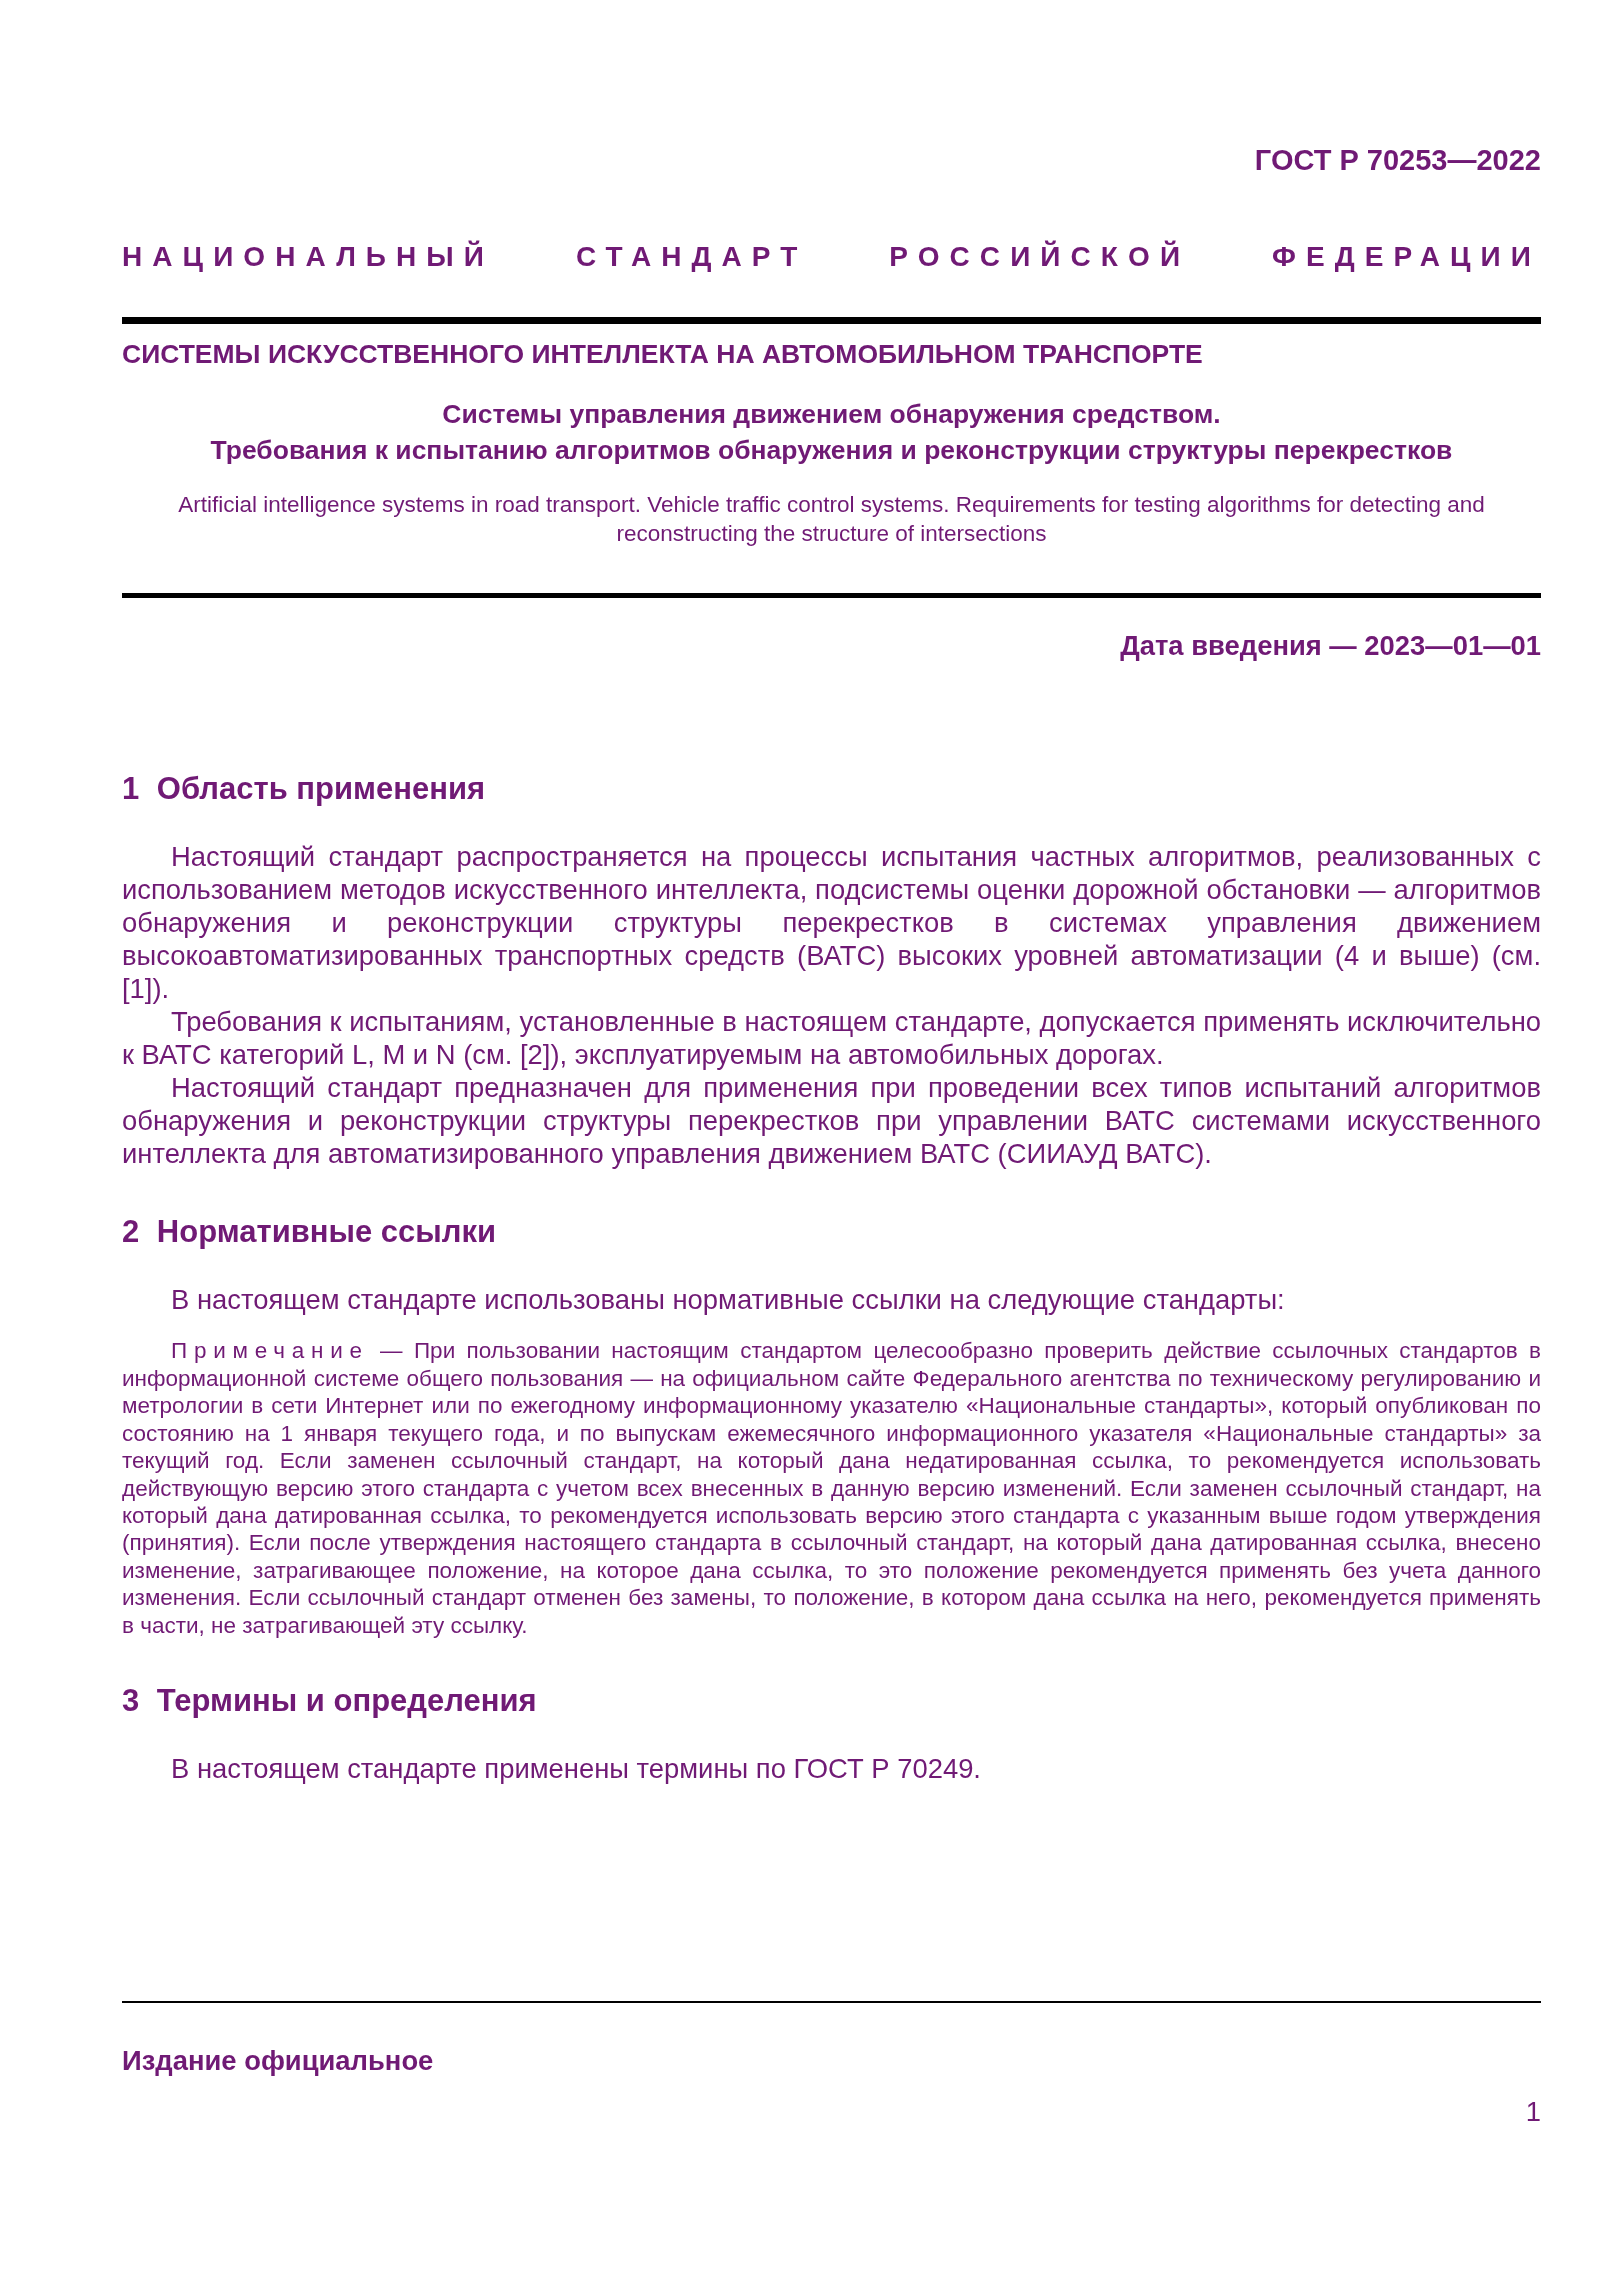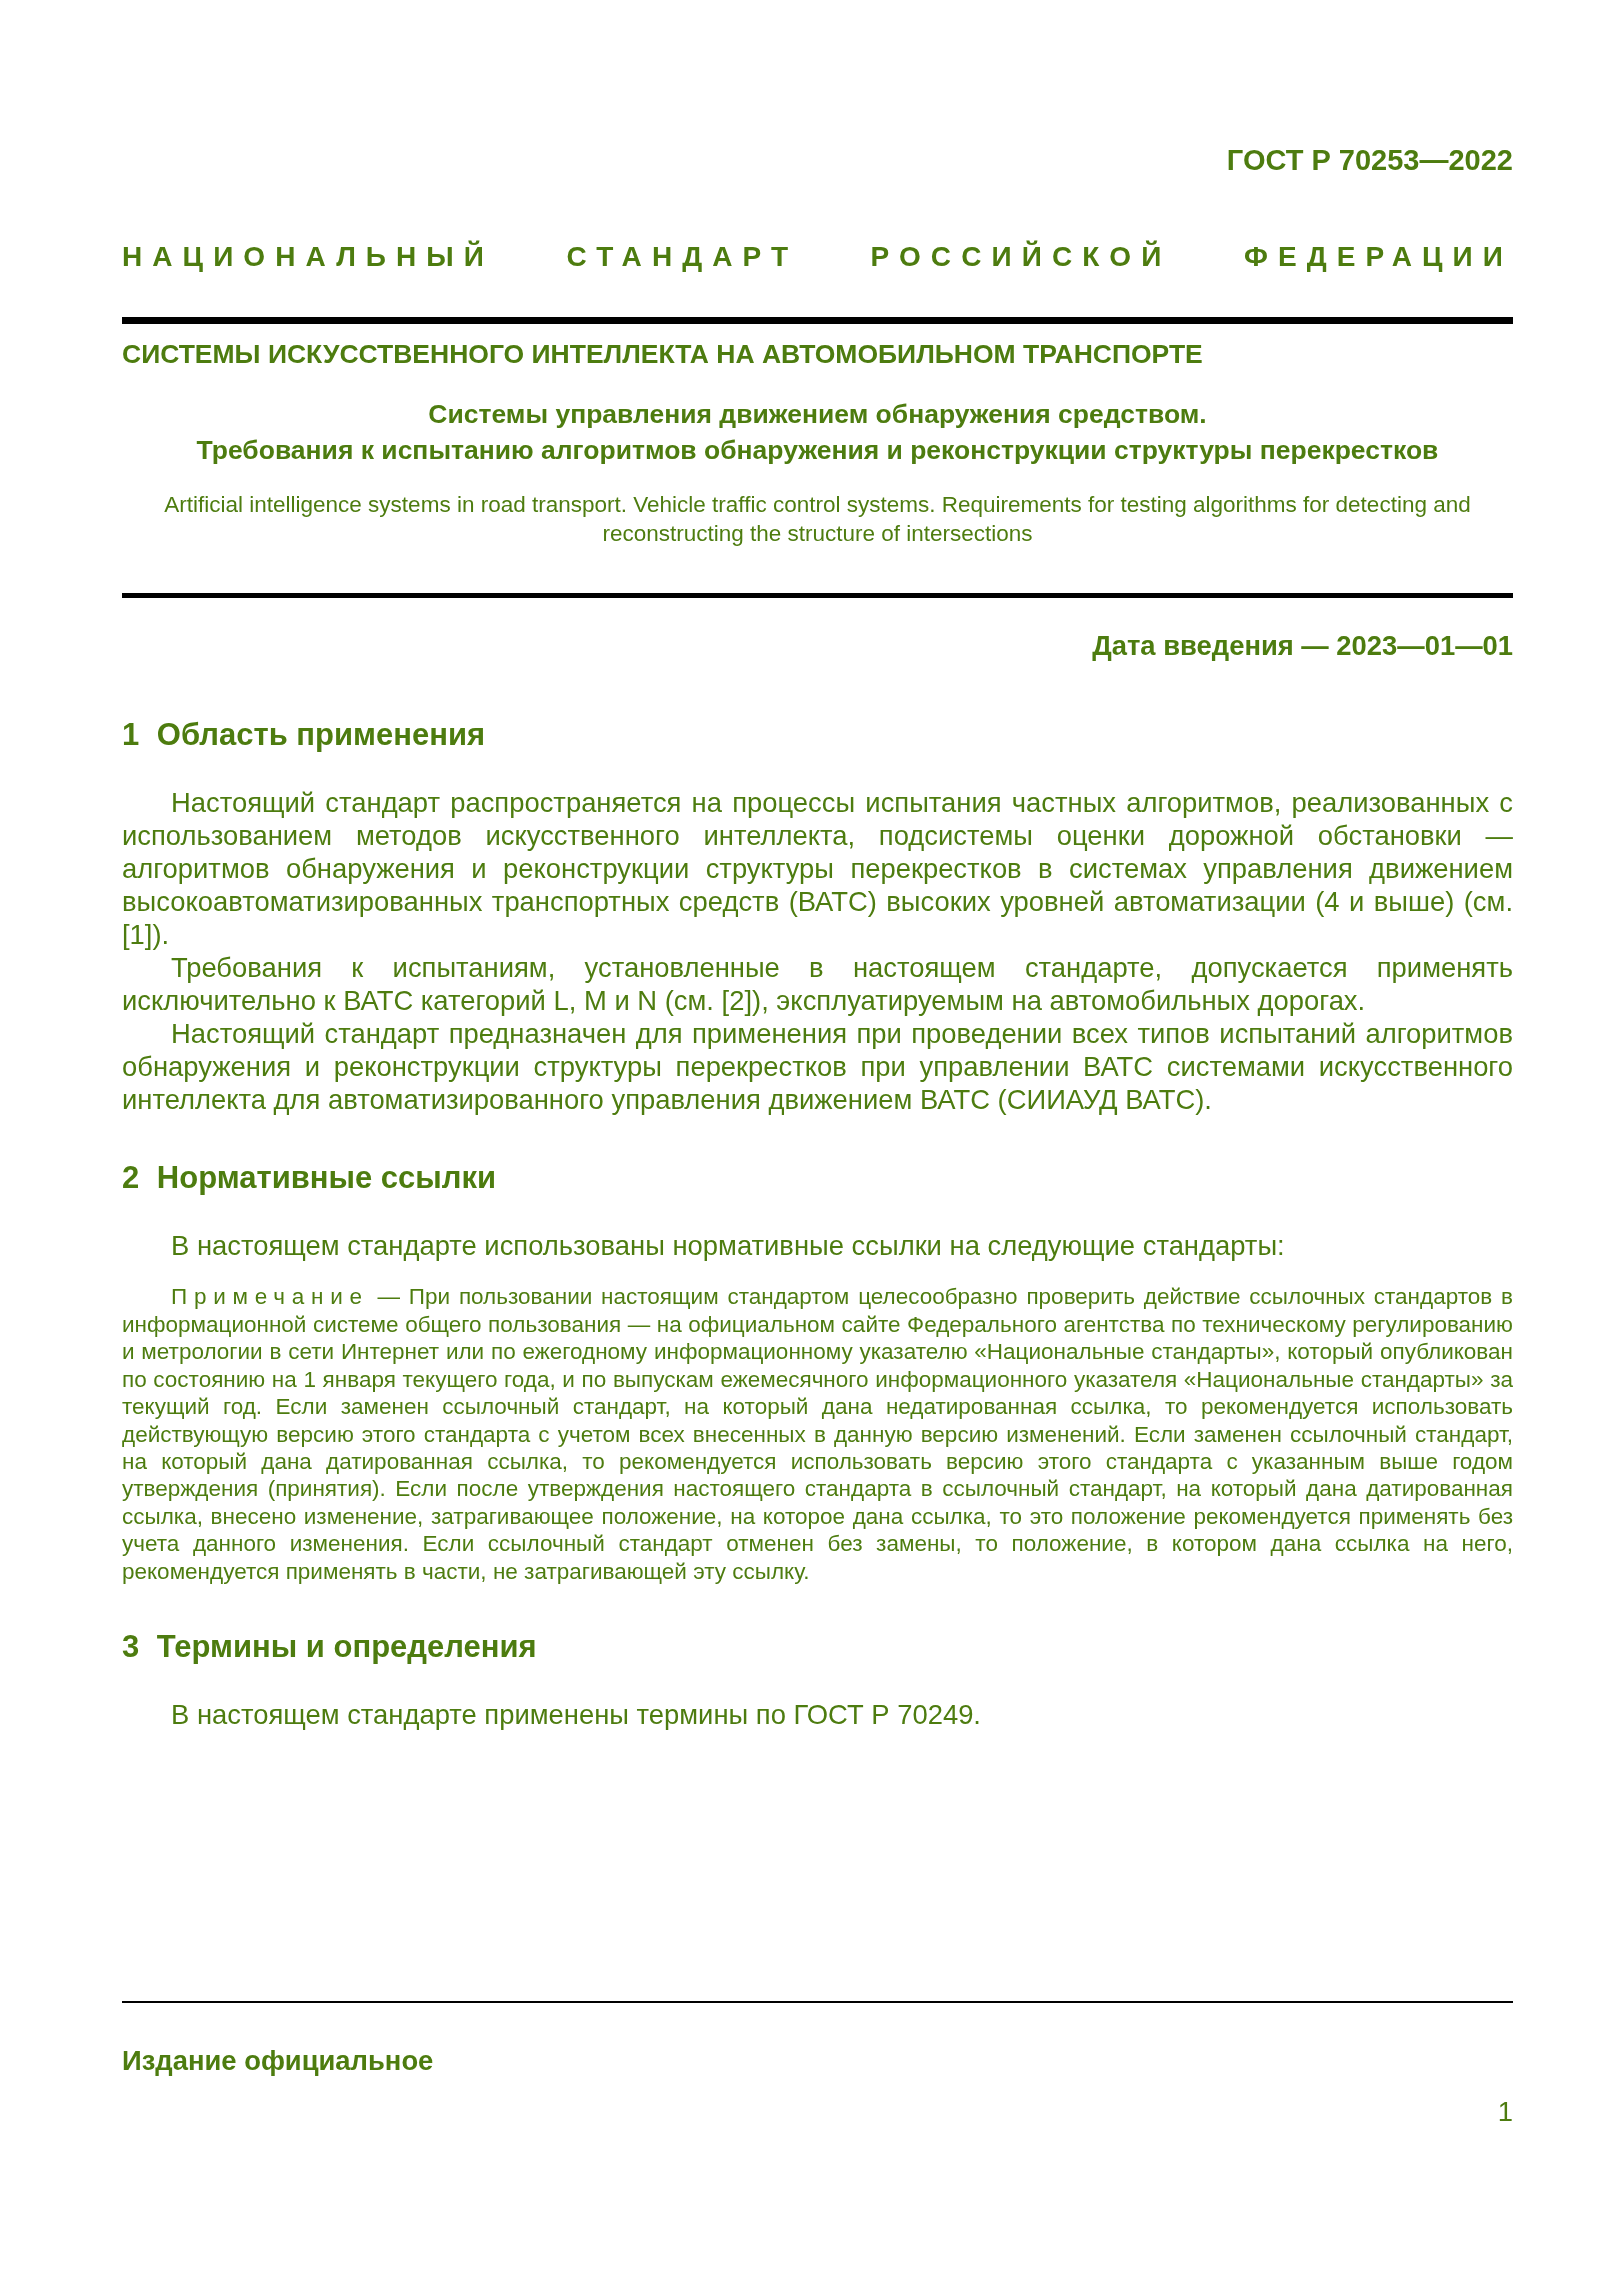--- a/index.html
+++ b/index.html
@@ -3,23 +3,23 @@
 <meta charset="utf-8">
 <style>
   * { margin: 0; padding: 0; box-sizing: border-box; }
   html, body { background: #ffffff; }
   body { width: 1621px; }
 
   .page {
     width: 1621px;
     height: 2293px;
     background: #ffffff;
-    color: #4d7c0f;
+    color: #701a75;
     font-family: "Liberation Sans", sans-serif;
-    padding: 143px 108px 165px 122px;
+    padding: 143px 80px 165px 122px;
     display: flex;
     flex-direction: column;
     overflow: hidden;
     position: relative;
   }
 
   .doc-code {
     text-align: right;
     font-weight: bold;
     font-size: 29px;
@@ -82,21 +82,21 @@
     font-size: 27.4px;
     line-height: 33px;
   }
 
   .sec-h {
     font-weight: bold;
     font-size: 31px;
     line-height: 37px;
   }
   .sec-h .sec-num { margin-right: 17.6px; }
-  .sec-h-first { margin-top: 54px; }
+  .sec-h-first { margin-top: 108px; }
   .sec-h-next  { margin-top: 43px; }
 
   .body-block { margin-top: 33px; }
 
   .body-p {
     font-size: 27.4px;
     line-height: 33px;
     text-align: justify;
     text-indent: 49px;
   }

